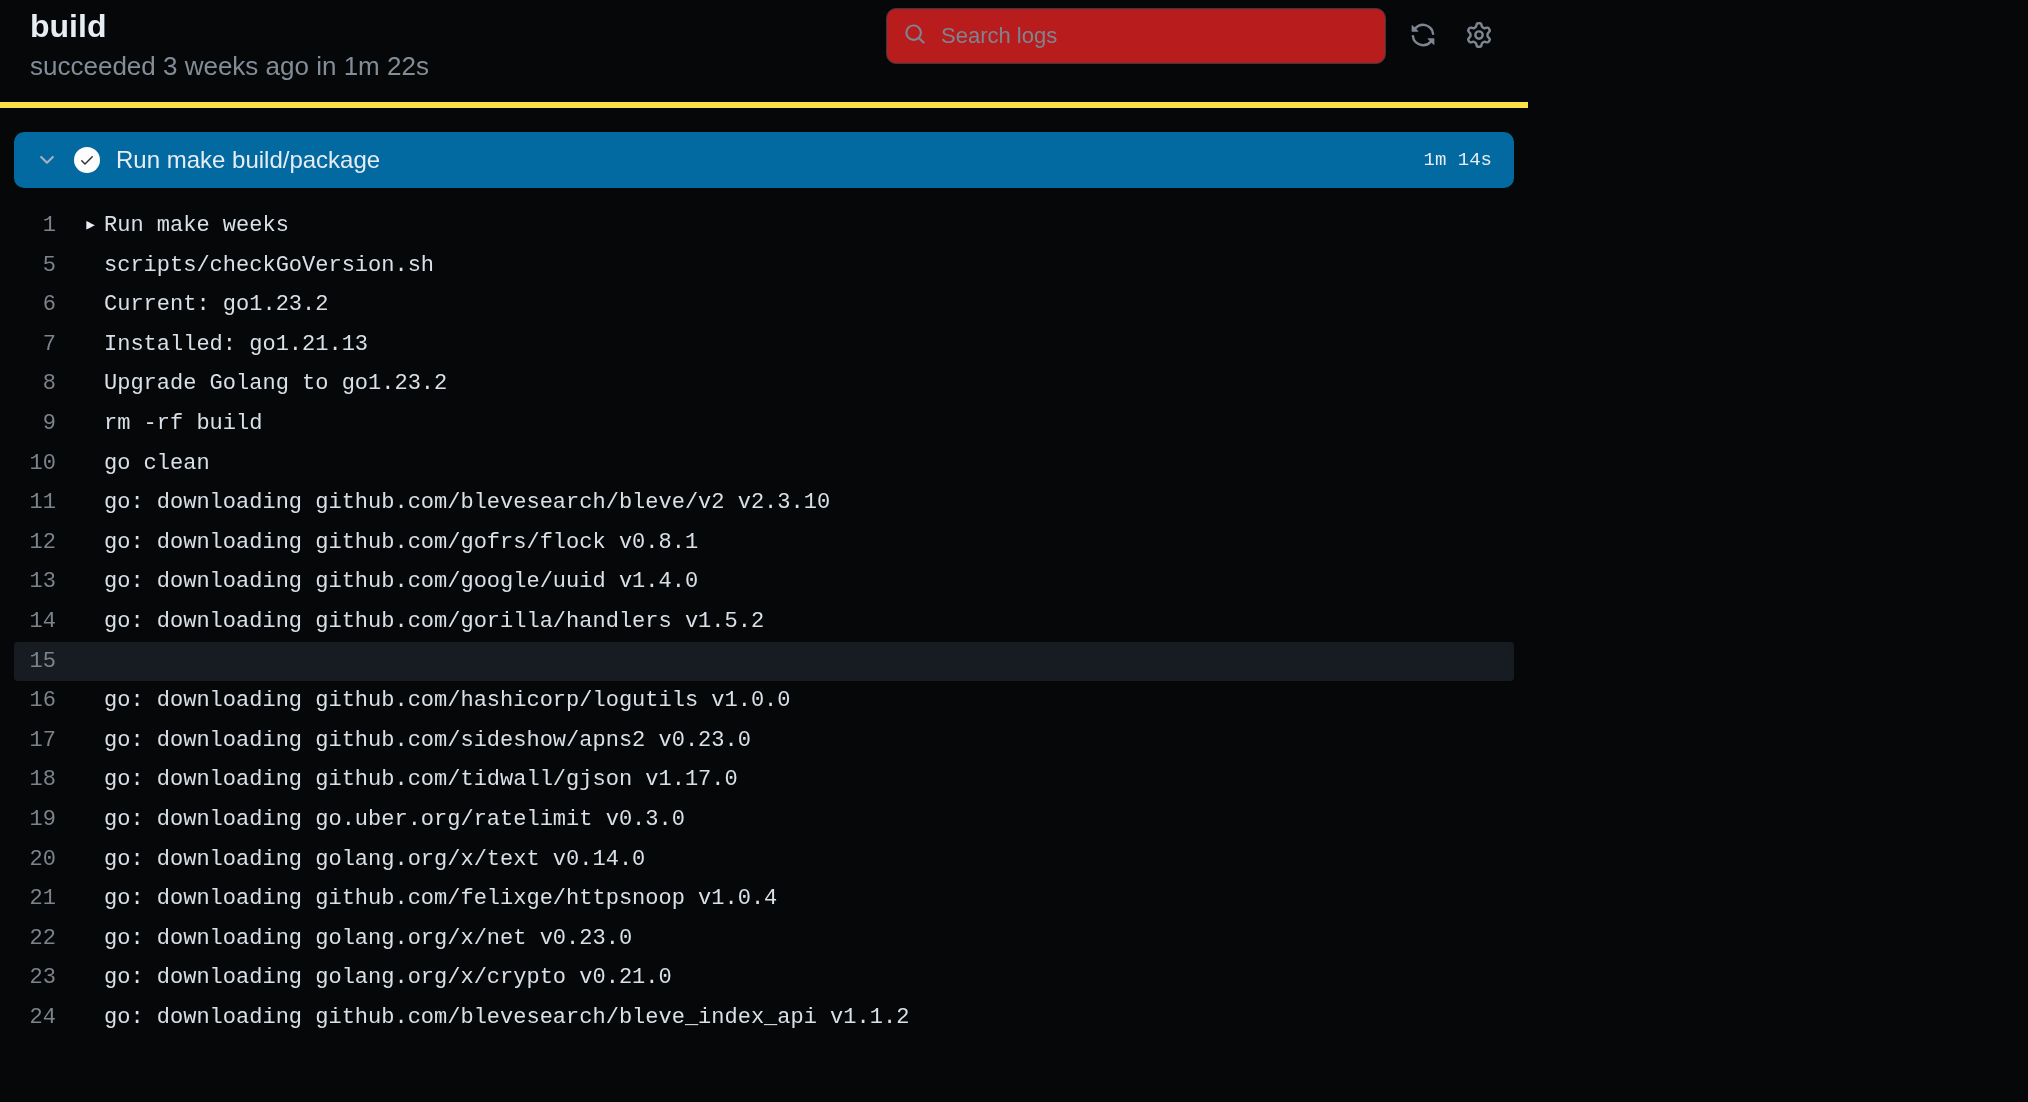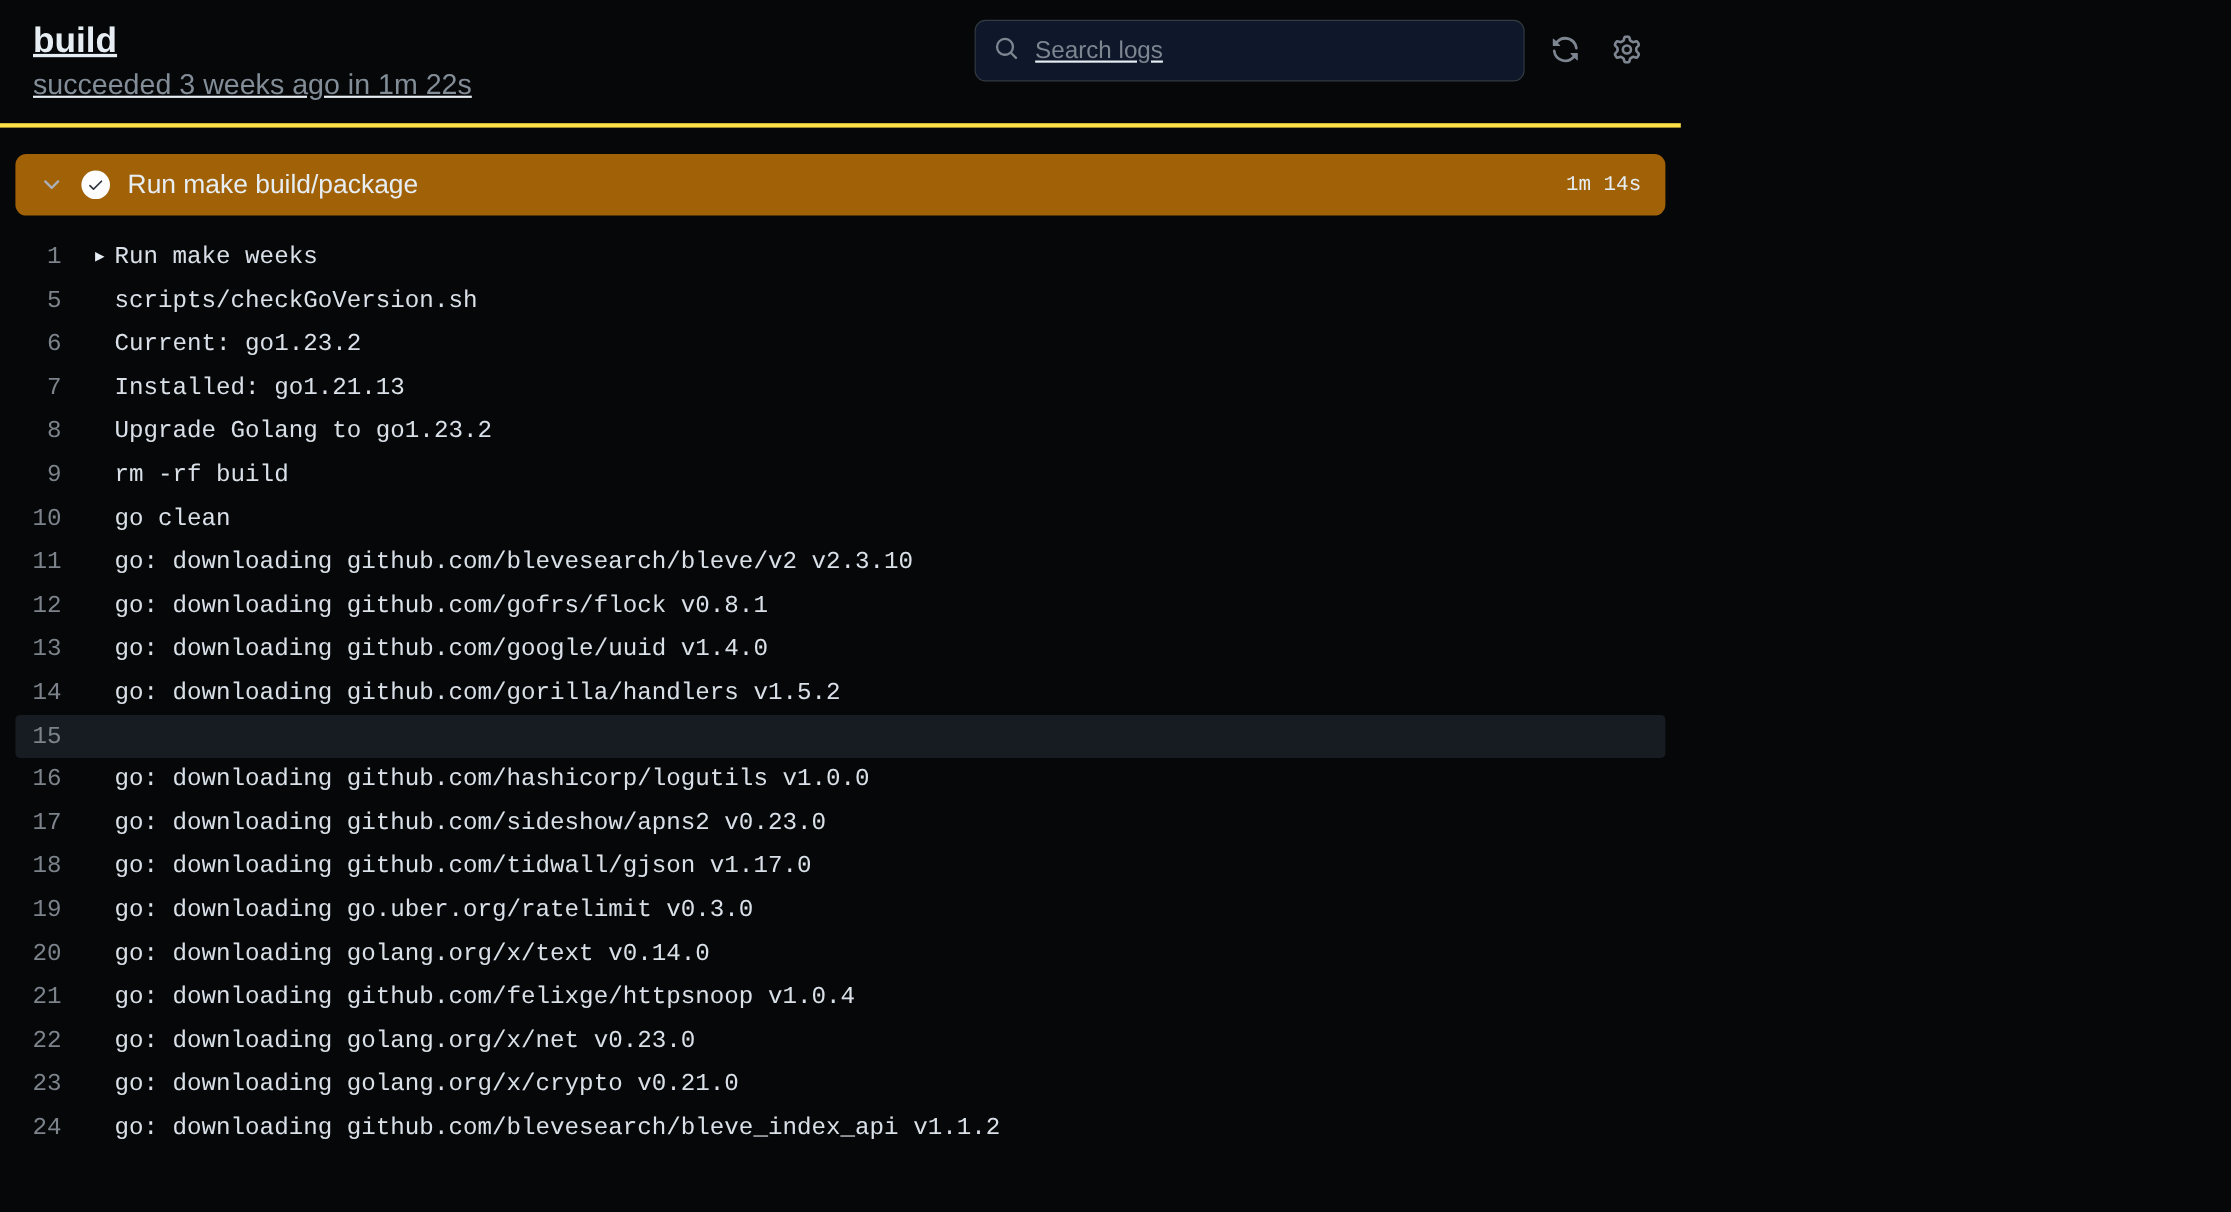--- a/index.html
+++ b/index.html
@@ -11,23 +11,22 @@
       background: #050709;
       color: #e6edf3;
       font-family: -apple-system, BlinkMacSystemFont, "Segoe UI", Helvetica, Arial, sans-serif;
       min-height: 100vh;
       padding-right: 500px;
     }
     .header {
       display: flex;
       justify-content: space-between;
       align-items: flex-start;
-      padding: 18px 30px 20px 30px;
-      border-bottom: 4px solid #fde047;
-      text-decoration: underline;
+      padding: 8px 30px 20px 30px;
+      border-bottom: 6px solid #fde047;
     }
     .header-left {
       display: flex;
       flex-direction: column;
       gap: 6px;
     }
     .page-title {
       font-size: 32px;
       font-weight: 600;
       color: #e6edf3;
@@ -46,21 +45,21 @@
       display: flex;
       align-items: center;
     }
     .search-icon {
       position: absolute;
       left: 18px;
       color: #7d8590;
       pointer-events: none;
     }
     .search-input {
-      background: #0f172a;
+      background: #b91c1c;
       border: 1px solid #343b43;
       border-radius: 10px;
       padding: 14px 20px 14px 54px;
       font-size: 22px;
       color: #e6edf3;
       width: 500px;
       outline: none;
     }
     .search-input::placeholder {
       color: #7d8590;
@@ -71,21 +70,21 @@
       color: #7d8590;
       cursor: pointer;
       padding: 6px;
       display: flex;
       align-items: center;
       justify-content: center;
     }
     .step-header {
       display: flex;
       align-items: center;
-      background: #a16207;
+      background: #0369a1;
       border-radius: 10px;
       margin: 24px 14px 10px 14px;
       padding: 14px 22px;
       gap: 16px;
     }
     .chevron {
       color: #aab1b9;
       display: flex;
     }
     .check-circle {

